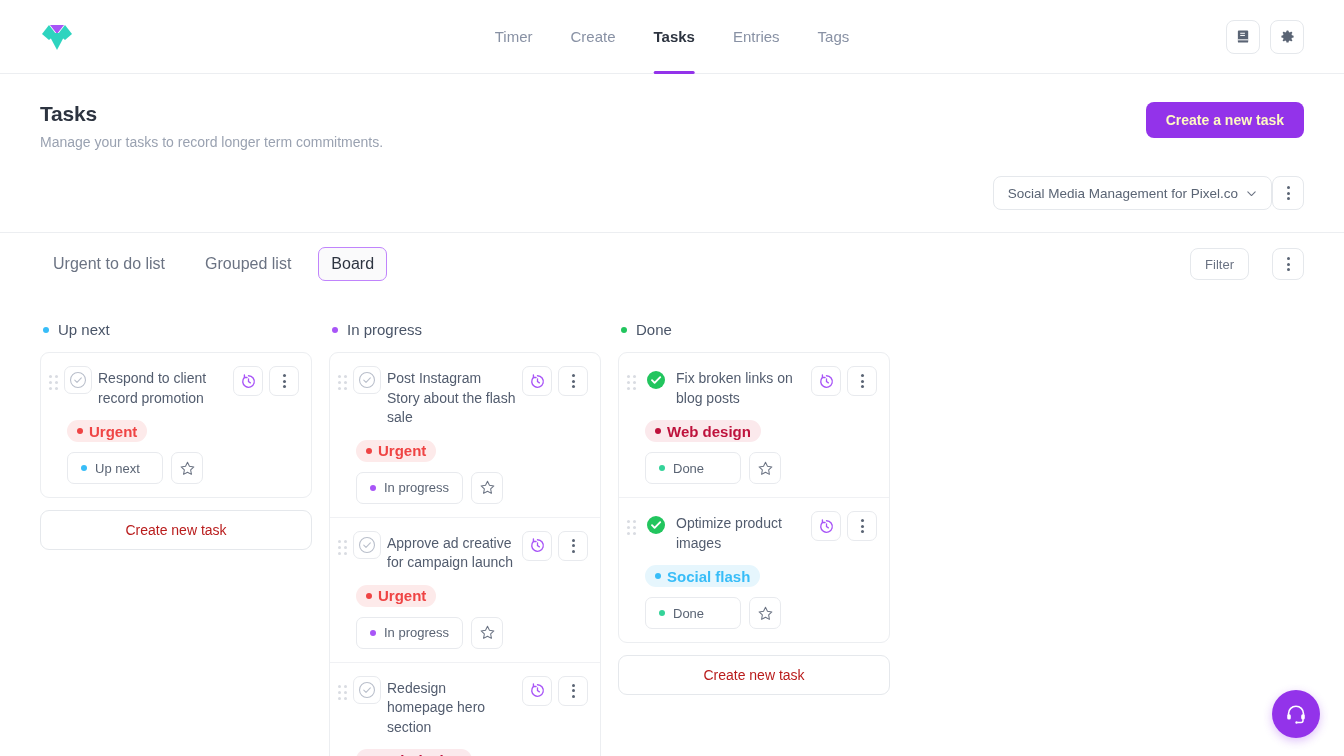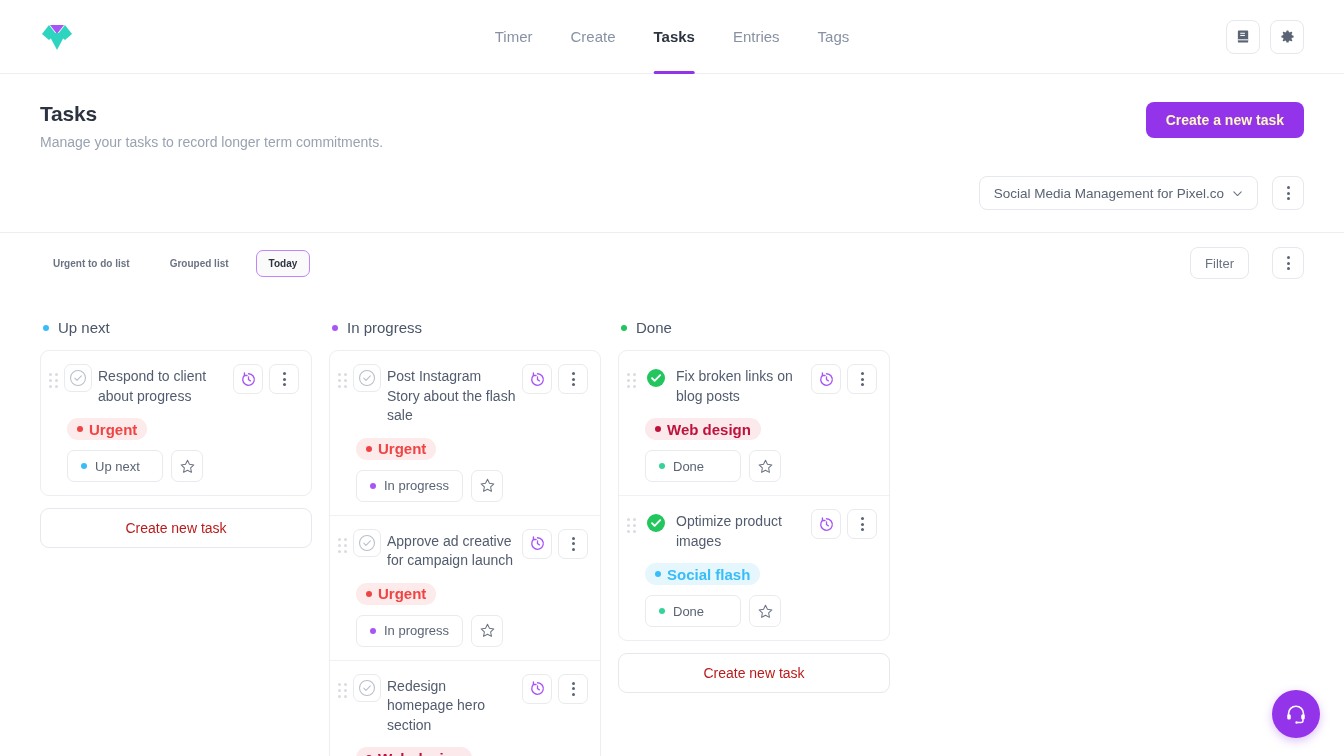--- a/index.html
+++ b/index.html
@@ -91,21 +91,21 @@
     height: 36px;
     cursor: pointer;
     font-family: "Liberation Sans", sans-serif;
   }
 
   
   .project-row {
     display: flex;
     justify-content: flex-end;
     align-items: center;
-    gap: 14px;
+    gap: 0;
     padding: 26px 40px 0 40px;
   }
   .select-pill {
     border: 1px solid #e5e8ec;
     border-radius: 8px;
     height: 34px;
     display: flex;
     align-items: center;
     gap: 8px;
     padding: 0 14px;
@@ -131,30 +131,29 @@
   
   .tabs-row {
     border-top: 1px solid #eceef1;
     margin-top: 22px;
     padding: 14px 40px 0 40px;
     display: flex;
     align-items: center;
     gap: 14px;
   }
   .tab {
-    font-size: 10px;
+    font-size: 16px;
     color: #6b7383;
     padding: 7px 12px;
     border-radius: 7px;
     cursor: pointer;
     border: 1px solid transparent;
     background: transparent;
     font-family: "Liberation Sans", sans-serif;
     white-space: nowrap;
-    font-weight: bold;
   }
   .tab.active {
     border: 1px solid #c084fc;
     background: #fafafb;
     color: #2d3440;
   }
   .tabs-right {
     margin-left: auto;
     display: flex;
     gap: 23px;
@@ -370,21 +369,21 @@
         <i></i>
         <i></i>
         <i></i>
       </span>
   </div>
 </div>
 
 <div class="tabs-row">
   <button class="tab">Urgent to do list</button>
   <button class="tab">Grouped list</button>
-  <button class="tab active">Today</button>
+  <button class="tab active">Board</button>
   <div class="tabs-right">
     <button class="filter-btn">Filter</button>
     <div class="kebab-btn sm">
       <span class="kebab">
           <i></i>
           <i></i>
           <i></i>
         </span>
     </div>
   </div>
@@ -403,21 +402,21 @@
               <i></i>
               <i></i>
               <i></i>
             </span>
             <span class="check">
               <svg width="18" height="18" viewBox="0 0 20 20">
                 <circle cx="10" cy="10" r="8.3" fill="none" stroke="#b9bfcb" stroke-width="1.2"></circle>
                 <path d="M6.4 10.1l2.5 2.5 4.8-4.9" stroke="#b9bfcb" stroke-width="1.2" fill="none" stroke-linecap="round" stroke-linejoin="round"></path>
               </svg>
             </span>
-            <span class="card-title">Respond to client about progress</span>
+            <span class="card-title">Respond to client record promotion</span>
             <span class="timer-btn">
               <svg width="17" height="17" viewBox="0 0 20 20">
                 <path d="M10 3.2a6.8 6.8 0 1 1-4.6 1.8" stroke="#a855f7" stroke-width="1.6" fill="none" stroke-linecap="round"></path>
                 <path d="M5.2 2.2v3.1h3.1" stroke="#a855f7" stroke-width="1.6" fill="none" stroke-linecap="round" stroke-linejoin="round"></path>
                 <path d="M10 10V6.8" stroke="#a855f7" stroke-width="1.5" fill="none" stroke-linecap="round"></path>
                 <path d="M10 10l2.2 1.6" stroke="#a855f7" stroke-width="1.5" fill="none" stroke-linecap="round"></path>
               </svg>
             </span>
             <span class="card-kebab">
               <span class="kebab">

